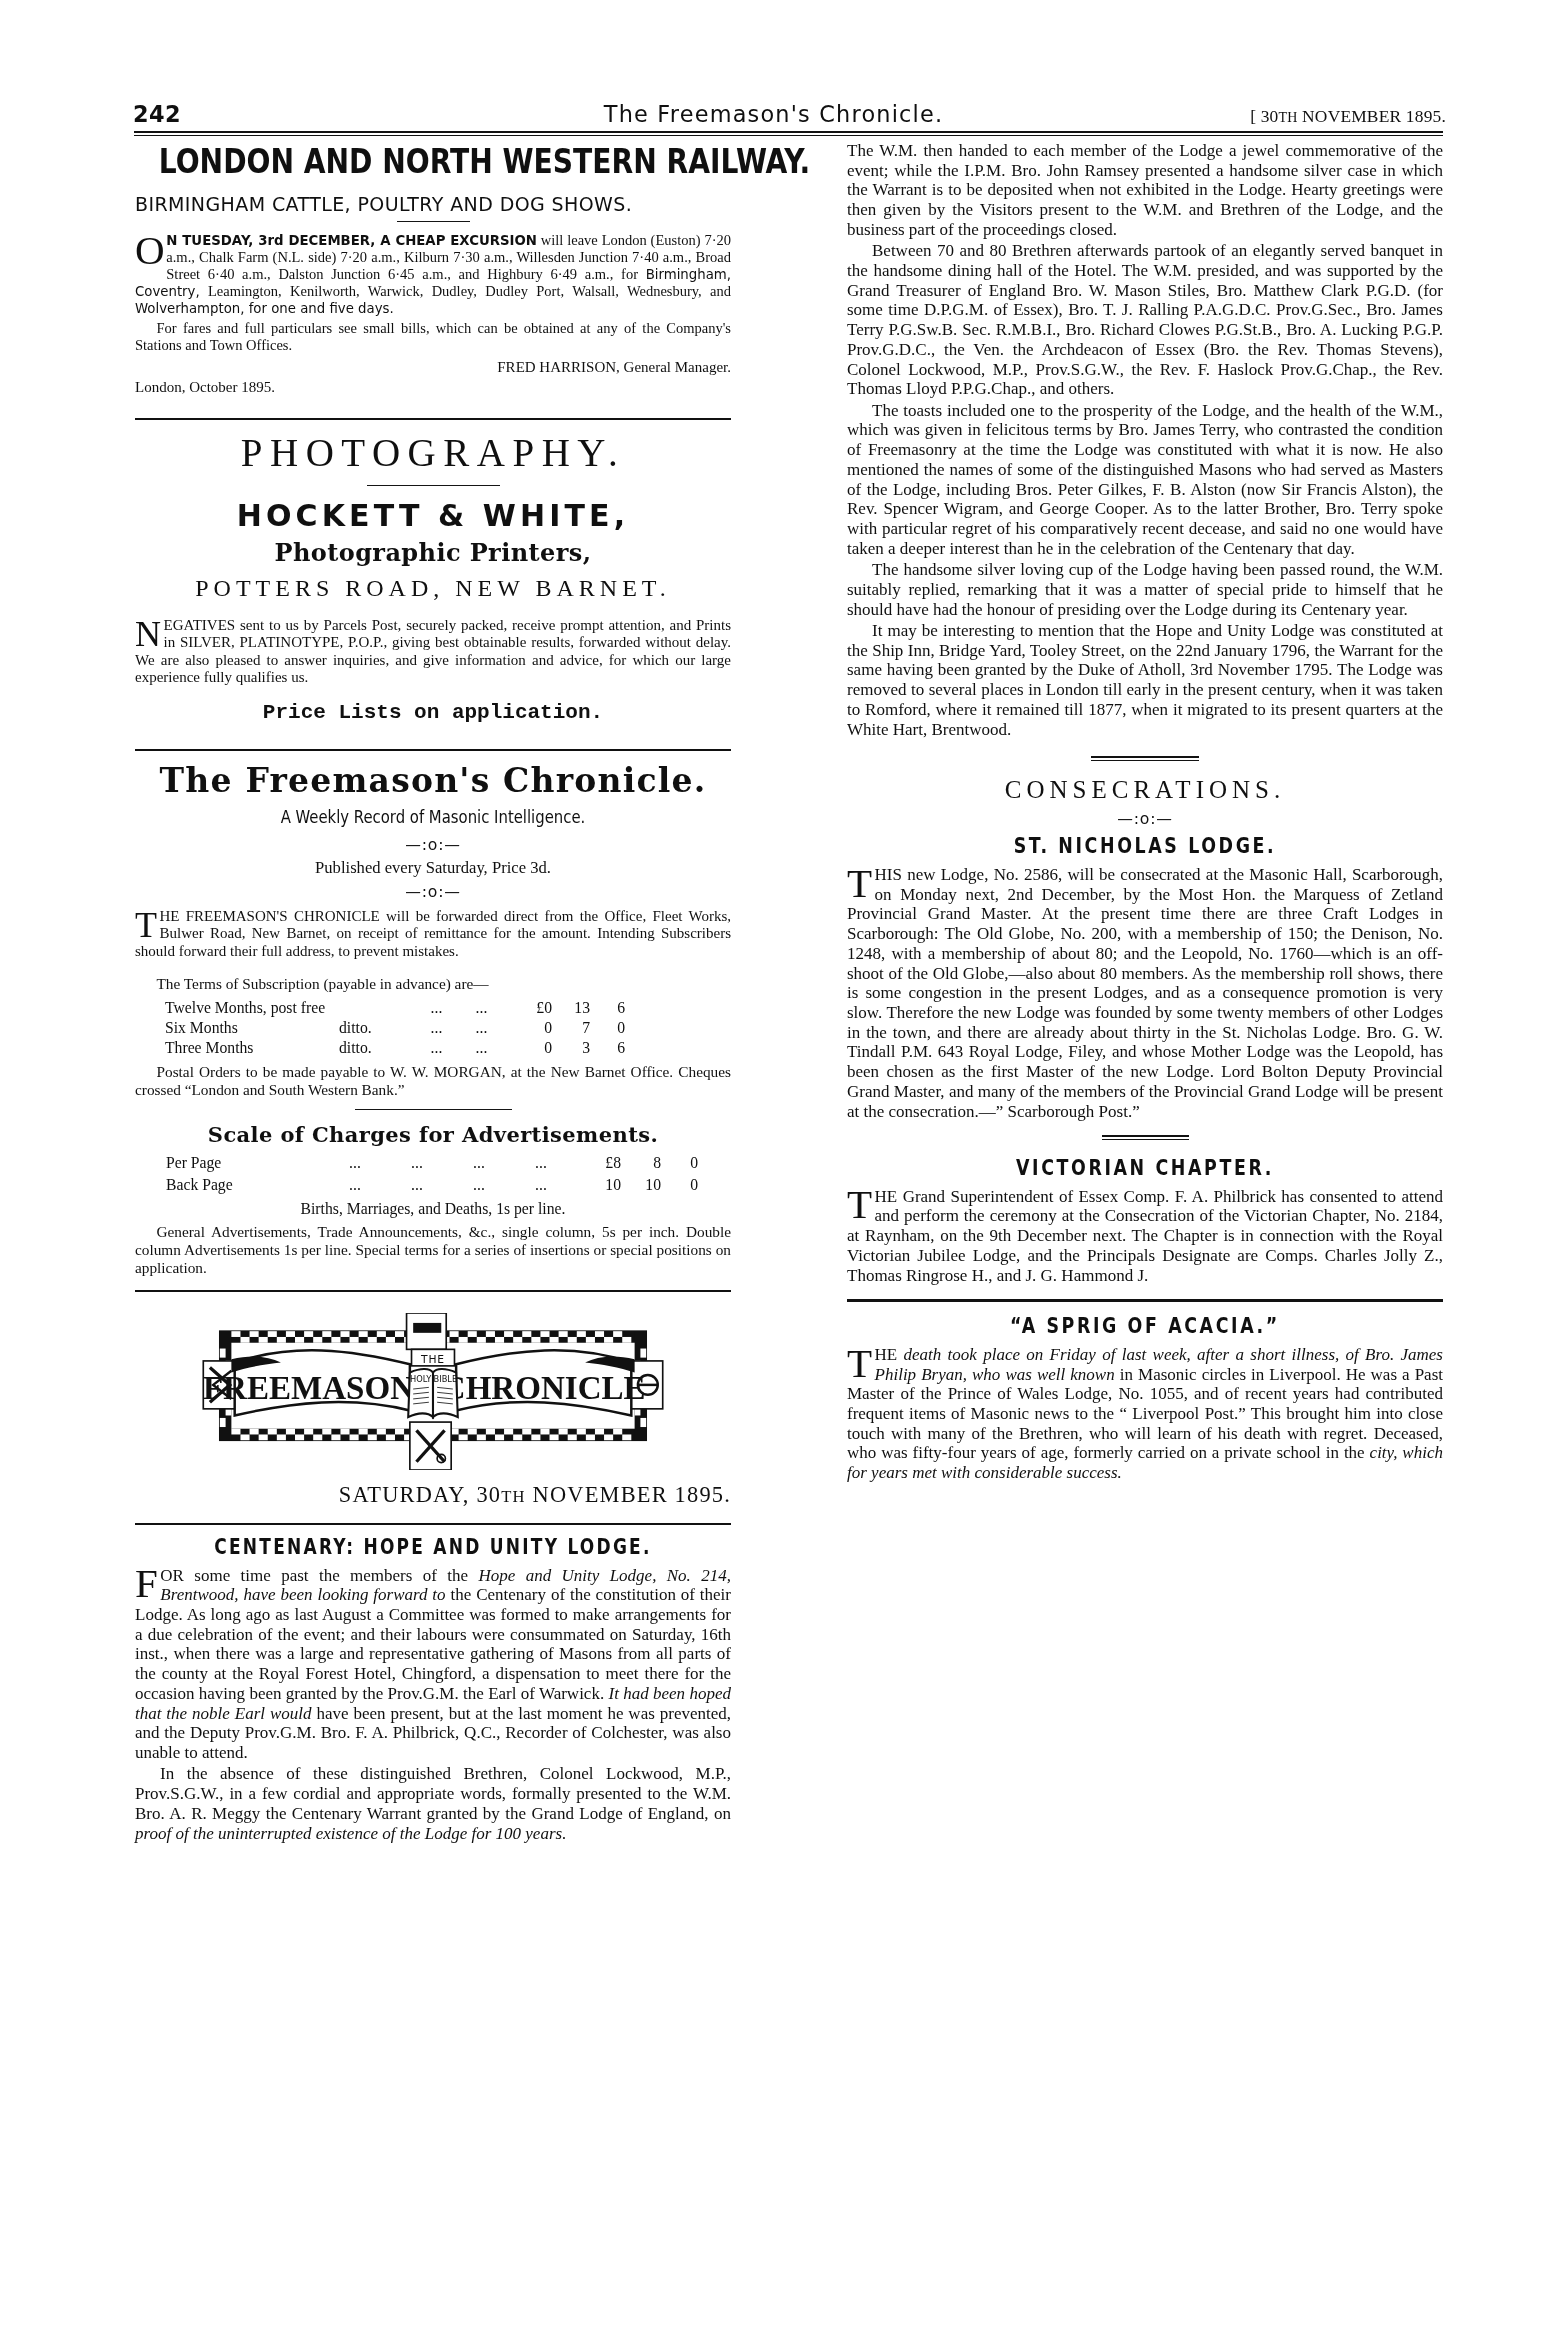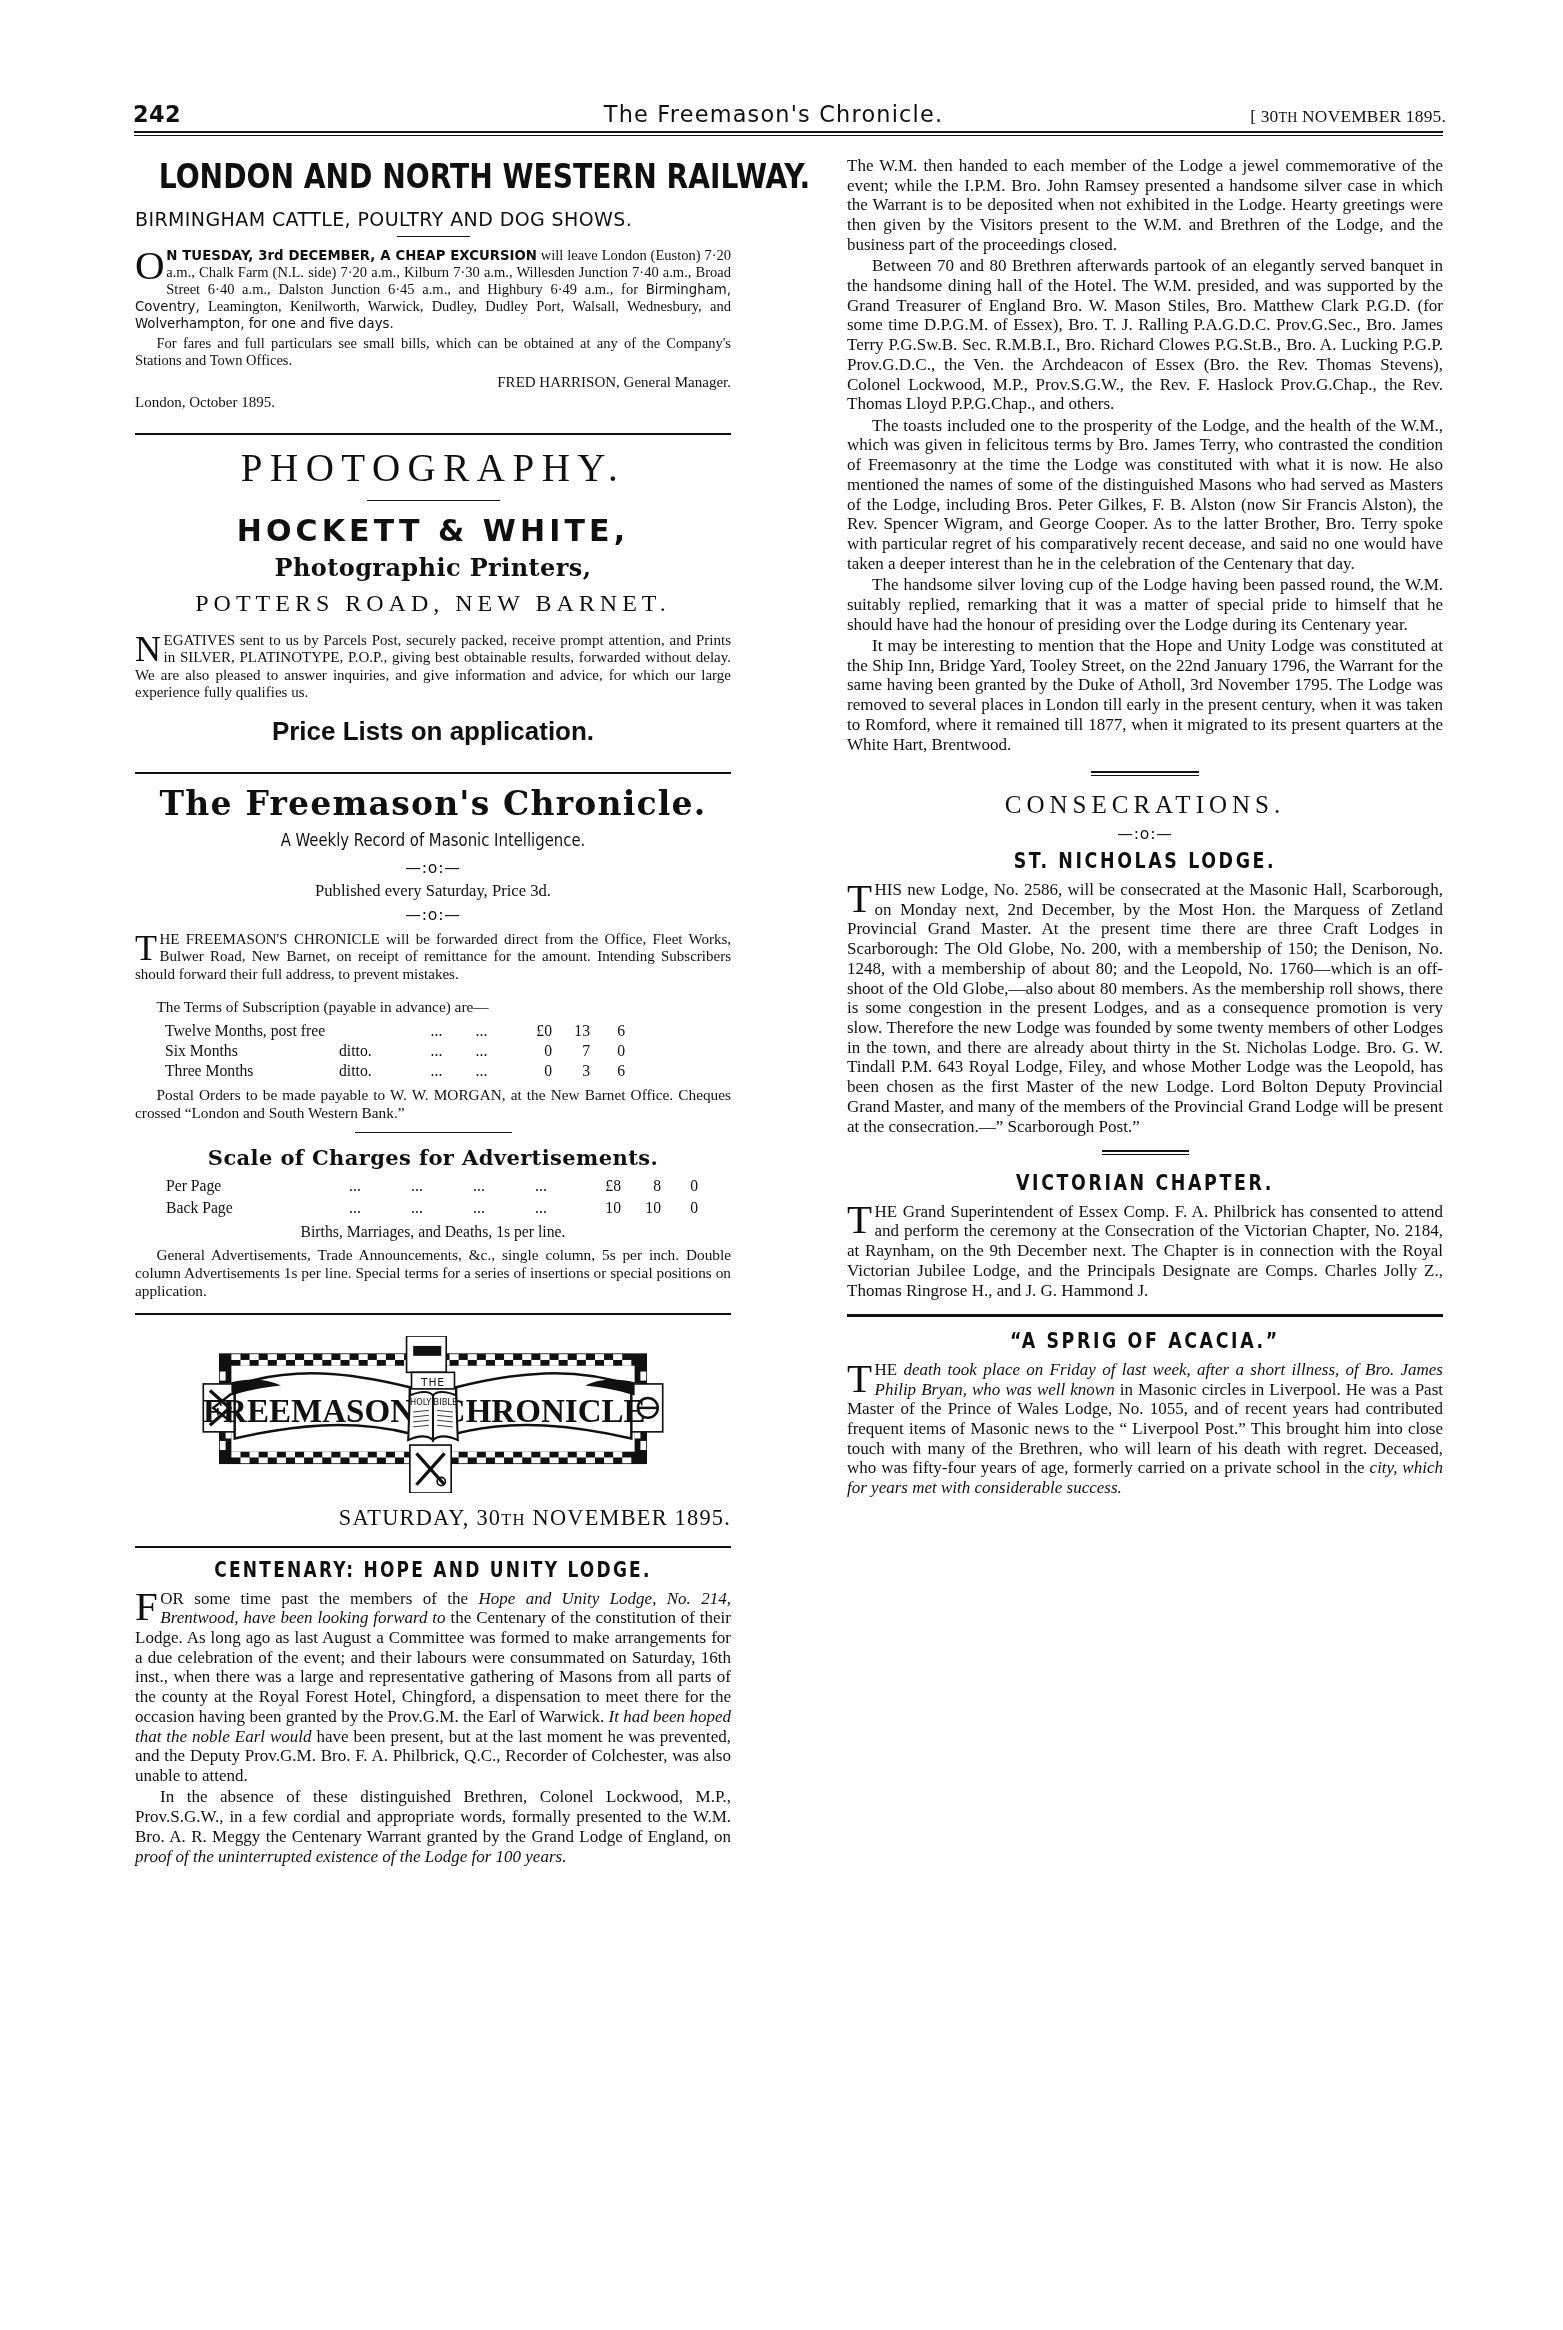--- a/index.html
+++ b/index.html
@@ -59,21 +59,21 @@
     top: 131px;
     width: 1309px;
     border-top: 2.5px solid #111;
     border-bottom: 0.8px solid #111;
     height: 1.7px;
   }
 
   
   .col {
     position: absolute;
-    top: 156px;
+    top: 141px;
     width: 596px;
     text-align: justify;
   }
   .col-left  { left: 135px; }
   .col-right { left: 847px; }
 
   
   .bodytext {
     font-size: 17px;
     line-height: 1.16;
@@ -182,23 +182,23 @@
   }
   .h-scale {
     font-family: "DejaVu Serif", serif;
     font-weight: bold;
     font-size: 21px;
     text-align: center;
     letter-spacing: 0.4px;
     margin: 11.6px 0 5px 0;
   }
   .h-price {
-    font-family: Liberation Sans, sans-serif;
-    font-weight: bold;
-    font-size: 26px;
+    font-family: Liberation Mono, monospace;
+    font-weight: bold;
+    font-size: 21px;
     text-align: center;
     margin: 10px 0 3.3px 0;
   }
   .centerline {
     text-align: center;
     font-size: 16.6px;
     margin: 3.3px 0;
     font-family: "Liberation Serif", serif;
   }
   .orn {

